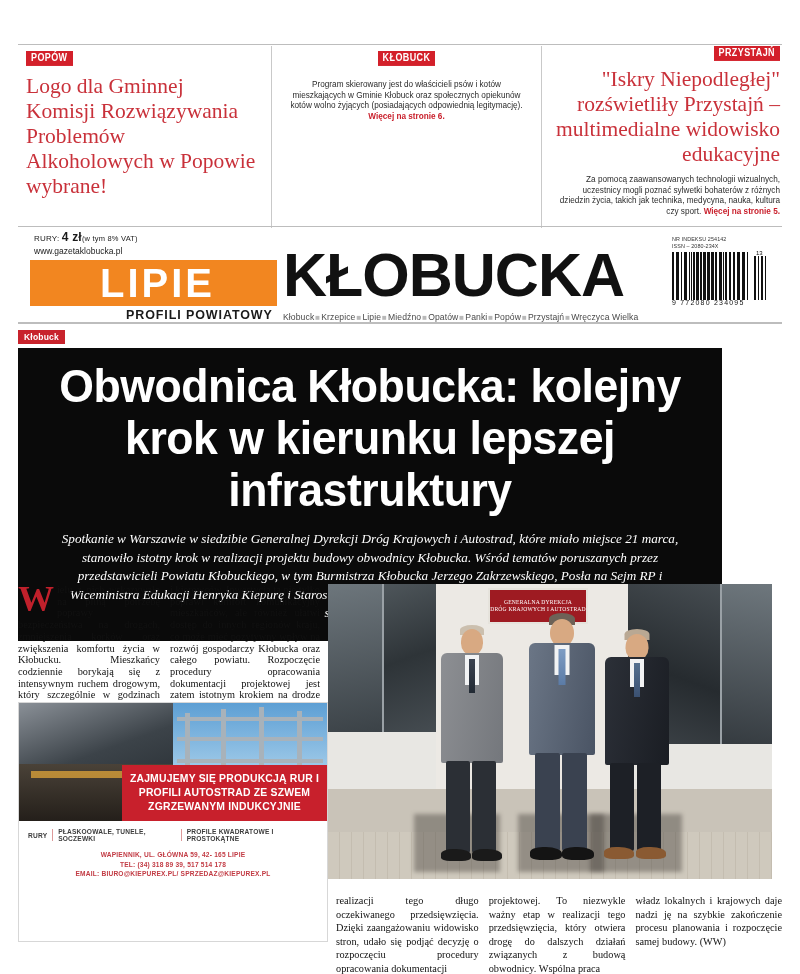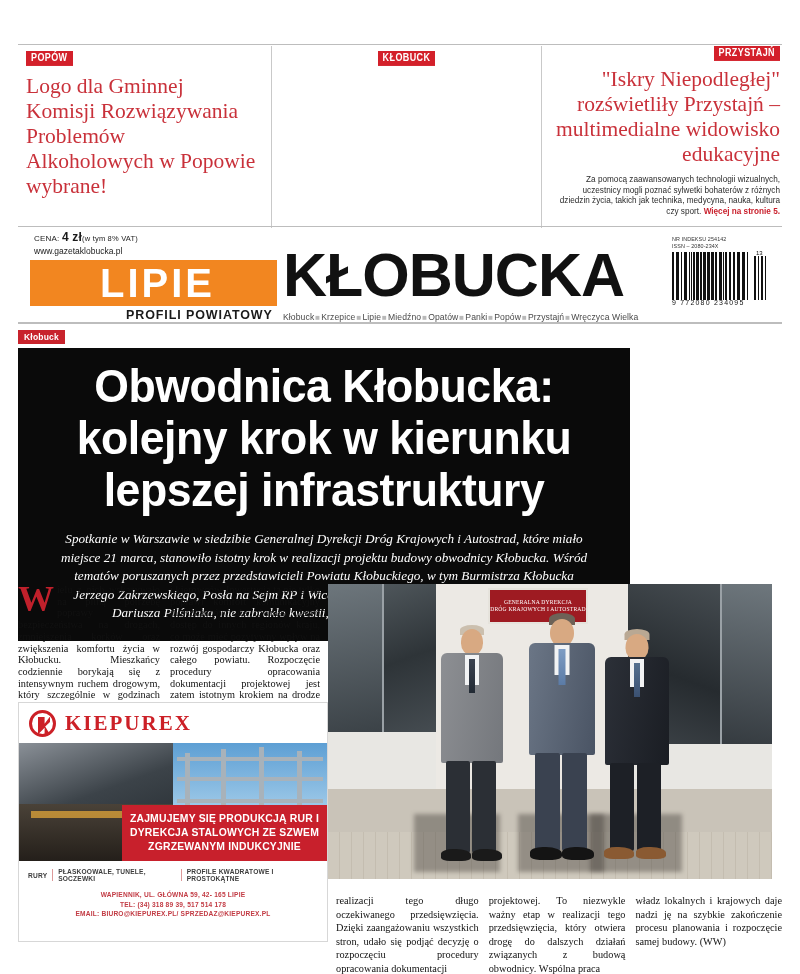--- a/index.html
+++ b/index.html
@@ -125,21 +125,21 @@
     background:#c8232c; color:#fff;
     font-size: 8.5px; font-weight: 700;
     padding: 2px 6px; line-height: 10px;
     letter-spacing:.2px;
     margin-bottom: 4px;
   }
   .blackbox {
     background:#0a0a0a;
     color:#fff;
     padding: 12px 14px 16px 14px;
-    width: 612px;
+    width: 704px;
   }
   .headline {
     font-family: "Liberation Sans", sans-serif;
     font-weight: 700;
     font-size: 46px;
     line-height: 52px;
     letter-spacing: -0.5px;
     text-align: center;
     margin: 0;
     transform: scaleX(0.97);
@@ -279,32 +279,33 @@
 
     <div class="teaser t1">
       <div class="kicker">POPÓW</div>
       <div class="teaser-head">Logo dla Gminnej Komisji Rozwiązywania Problemów Alkoholowych w Popowie wybrane!</div>
     </div>
 
     <div class="teaser t2">
       <div style="text-align:center;">
         <div class="kicker">KŁOBUCK</div>
       </div>
+      <div class="teaser-sub"><span>Program skierowany jest do właścicieli psów i kotów mieszkających w Gminie Kłobuck oraz społecznych opiekunów kotów wolno żyjących (posiadających odpowiednią legitymację). </span><span class="more">Więcej na stronie 6.</span></div>
     </div>
 
     <div class="teaser t3">
       <div class="kicker">PRZYSTAJŃ</div>
       <div class="teaser-head">"Iskry Niepodległej" rozświetliły Przystajń – multimedialne widowisko edukacyjne</div>
       <div class="teaser-sub"><span>Za pomocą zaawansowanych technologii wizualnych, uczestnicy mogli poznać sylwetki bohaterów z różnych dziedzin życia, takich jak technika, medycyna, nauka, kultura czy sport. </span><span class="more">Więcej na stronie 5.</span></div>
     </div>
   </div>
   <div class="rule-teaser-bot"></div>
 
   <div class="masthead">
-    <div class="price"><span>CENA:</span> <b>4 zł</b><span class="vat">(w tym 8% VAT)</span></div>
+    <div class="price"><span>RURY:</span> <b>4 zł</b><span class="vat">(w tym 8% VAT)</span></div>
     <div class="weburl">www.gazetaklobucka.pl</div>
 
     <div class="logo-orange">
       <span>LIPIE</span>
     </div>
     <div class="tygodnik">PROFILI POWIATOWY</div>
     <div class="klobucka">KŁOBUCKA</div>
 
     <div class="towns"><span>Kłobuck</span><span class="sep">■</span><span>Krzepice</span><span class="sep">■</span><span>Lipie</span><span class="sep">■</span><span>Miedźno</span><span class="sep">■</span><span>Opatów</span><span class="sep">■</span><span>Panki</span><span class="sep">■</span><span>Popów</span><span class="sep">■</span><span>Przystajń</span><span class="sep">■</span><span>Wręczyca Wielka</span></div>
 
@@ -423,57 +424,53 @@
             <div class="p-legL" style="left:14px;top:140px;width:24px;height:88px;background:#1d2026;"></div>
             <div class="p-legR" style="left:41px;top:140px;width:24px;height:88px;background:#1d2026;"></div>
             <div class="p-shoeL" style="left:8px;top:224px;width:30px;height:12px;background:#8a5a32;"></div>
             <div class="p-shoeR" style="left:40px;top:224px;width:30px;height:12px;background:#8a5a32;"></div>
           </div>
         </div>
       </div>
     </div>
 
     <div class="ad">
-      <div class="ad-top">
-        <div class="ad-logo-mark"></div>
-        <div class="ad-logo-text">KIEPUREX</div>
-      </div>
 
       <div class="ad-photos">
         <div class="ad-ph1"></div>
         <div class="ad-ph2">
           <div class="ad-beam" style="left:4px;top:14px;width:146px;height:4px;"></div>
           <div class="ad-beam" style="left:4px;top:34px;width:146px;height:4px;"></div>
           <div class="ad-beam" style="left:4px;top:56px;width:146px;height:4px;"></div>
           <div class="ad-beam" style="left:12px;top:10px;width:5px;height:108px;"></div>
           <div class="ad-beam" style="left:48px;top:6px;width:5px;height:112px;"></div>
           <div class="ad-beam" style="left:86px;top:4px;width:5px;height:114px;"></div>
           <div class="ad-beam" style="left:124px;top:8px;width:5px;height:110px;"></div>
         </div>
-        <div class="ad-red">ZAJMUJEMY SIĘ PRODUKCJĄ RUR I DYREKCJA STALOWYCH ZE SZWEM ZGRZEWANYM INDUKCYJNIE</div>
+        <div class="ad-red">ZAJMUJEMY SIĘ PRODUKCJĄ RUR I PROFILI AUTOSTRAD ZE SZWEM ZGRZEWANYM INDUKCYJNIE</div>
       </div>
 
       <div class="ad-cats">
         <span>RURY</span>
         <div class="vl"></div>
         <span>PŁASKOOWALE, TUNELE, SOCZEWKI</span>
         <div class="vl"></div>
         <span>PROFILE KWADRATOWE I PROSTOKĄTNE</span>
       </div>
 
       <div class="ad-contact">
         <div>WAPIENNIK, UL. GŁÓWNA 59, 42- 165 LIPIE</div>
         <div>TEL: (34) 318 89 39, 517 514 178</div>
         <div>EMAIL: BIURO@KIEPUREX.PL/ SPRZEDAZ@KIEPUREX.PL</div>
       </div>
     </div>
 
     <div class="bottom-cols">
       <div class="bcol b1">
-        <p>realizacji tego długo oczekiwanego przedsięwzięcia. Dzięki zaangażowaniu wszystkich stron, udało się podjąć decyzję o rozpoczęciu procedury opracowania dokumentacji</p>
+        <p>realizacji tego długo oczekiwanego przedsięwzięcia. Dzięki zaangażowaniu widowisko stron, udało się podjąć decyzję o rozpoczęciu procedury opracowania dokumentacji</p>
       </div>
       <div class="bcol b2">
         <p>projektowej. To niezwykle ważny etap w realizacji tego przedsięwzięcia, który otwiera drogę do dalszych działań związanych z budową obwodnicy. Wspólna praca</p>
       </div>
       <div class="bcol b3">
         <p>władz lokalnych i krajowych daje nadzi ję na szybkie zakończenie procesu planowania i rozpoczęcie samej budowy. (WW)</p>
       </div>
     </div>
 
   </div>

